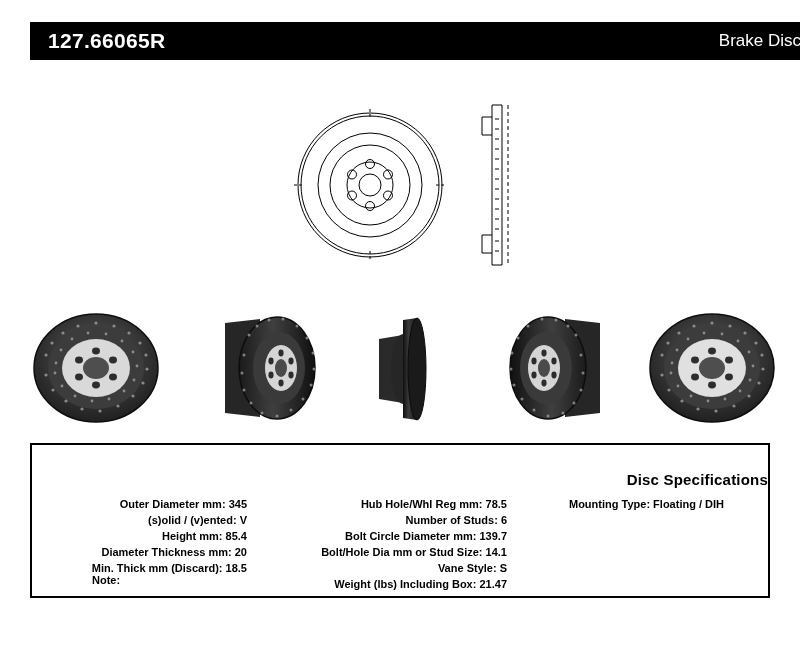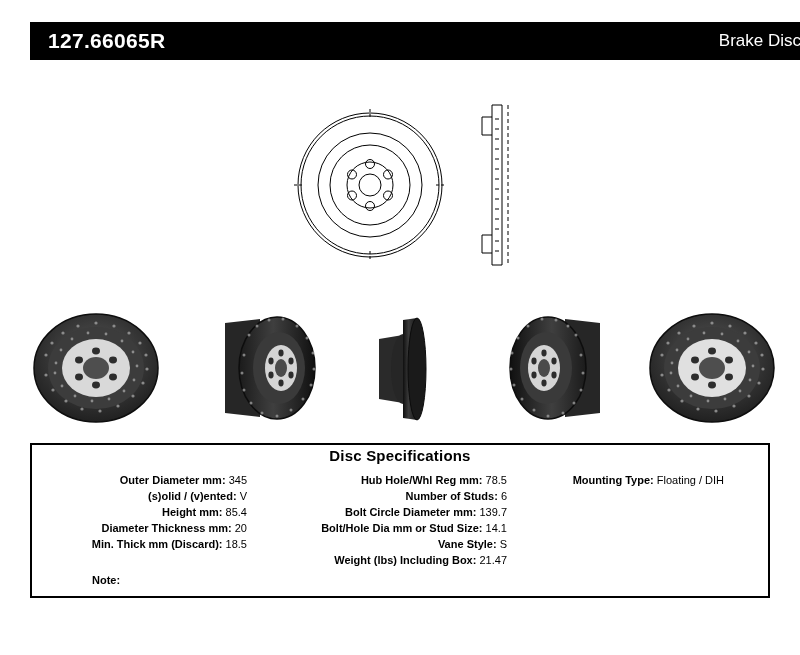--- a/index.html
+++ b/index.html
@@ -68,42 +68,42 @@
   .specs {
     position: absolute;
     left: 30px;
     top: 443px;
     width: 740px;
     height: 155px;
     border: 2px solid #000000;
     box-sizing: border-box;
   }
   .specs-title {
-    text-align: center;
+    text-align: right;
     font-size: 15px;
     font-weight: bold;
-    margin-top: 2px;
+    margin-top: 26px;
     letter-spacing: 0.2px;
   }
   .specs-cols {
     position: relative;
     margin-top: 8px;
     height: 100px;
   }
   .col {
     position: absolute;
     top: 0;
     font-size: 11px;
     line-height: 16px;
   }
   .col-left  { left: 0;   width: 215px; text-align: right; }
   .col-mid   { left: 245px; width: 230px; text-align: right; }
   .col-right { left: 520px; width: 172px; text-align: right; }
   .spec-row .label { font-weight: bold; }
-  .spec-row .value { font-weight: normal; }
+  .spec-row .value { font-weight: bold; }
 
   .note {
     position: absolute;
     left: 92px;
     top: 574px;
     font-size: 11px;
     font-weight: bold;
   }
   .note-value {
     font-weight: normal;

